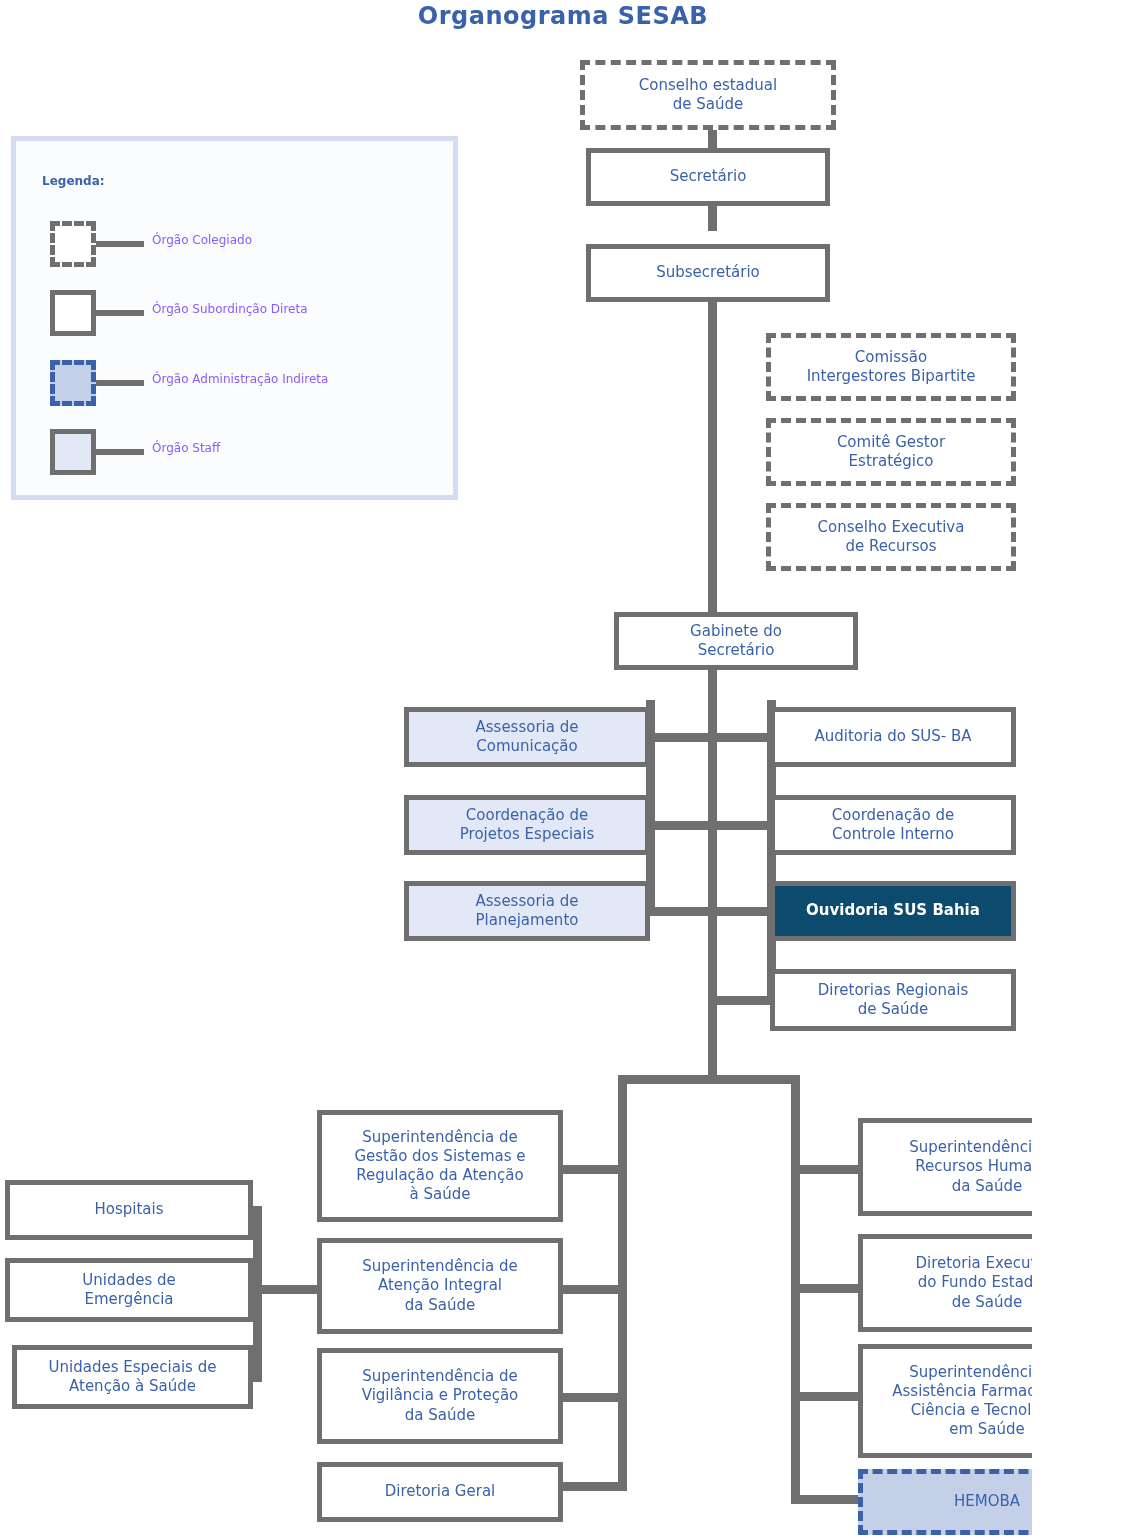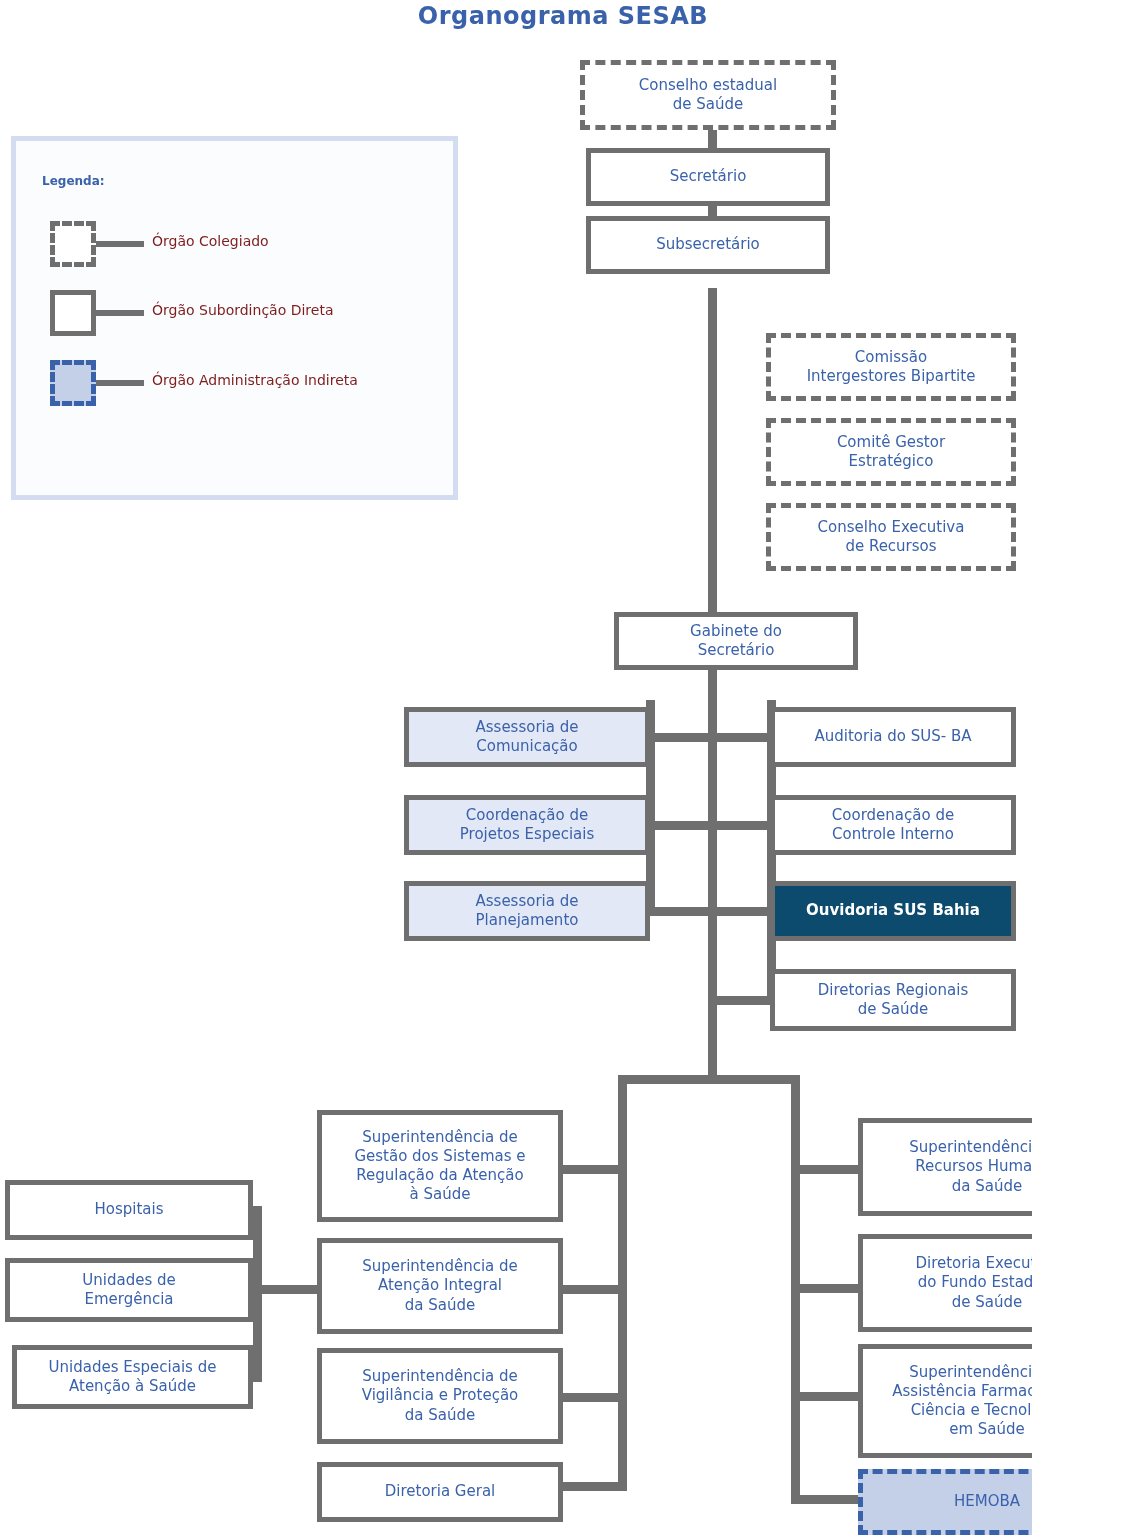--- a/index.html
+++ b/index.html
@@ -109,22 +109,22 @@
   .lg-sw-staff{border:5px solid #6f6f6f;background:#e3e8f6;}
   .lg-dash{
     position:absolute;
     left:80px; top:20px;
     width:48px; height:6px;
     background:#6f6f6f;
   }
   .lg-label{
     position:absolute;
     left:136px; top:12px;
-    font-size:14px;
-    color:#7f1d1d;
+    font-size:12px;
+    color:#8b5cf6;
     white-space:nowrap;
   }
 </style>
 </head>
 <body>
 
 <div id="stage">
 
   <div id="chart-title">Organograma SESAB</div>
 
@@ -174,21 +174,21 @@
 
   <div class="node t-colegiado" style="left:580px;top:60px;width:256px;height:70px;">
     <span class="lbl">Conselho estadual
 de Saúde</span>
   </div>
 
   <div class="node t-direct" style="left:586px;top:148px;width:244px;height:58px;">
     <span class="lbl">Secretário</span>
   </div>
 
-  <div class="node t-direct" style="left:586px;top:216px;width:244px;height:58px;">
+  <div class="node t-direct" style="left:586px;top:244px;width:244px;height:58px;">
     <span class="lbl">Subsecretário</span>
   </div>
 
   <div class="node t-colegiado" style="left:766px;top:333px;width:250px;height:68px;">
     <span class="lbl">Comissão
 Intergestores Bipartite</span>
   </div>
 
   <div class="node t-colegiado" style="left:766px;top:418px;width:250px;height:68px;">
     <span class="lbl">Comitê Gestor
@@ -312,15 +312,20 @@
       <div class="lg-dash"></div>
       <div class="lg-label">Órgão Subordinção Direta</div>
     </div>
 
     <div class="lg-row" style="top:219px;">
       <div class="lg-swatch lg-sw-indireta"></div>
       <div class="lg-dash"></div>
       <div class="lg-label">Órgão Administração Indireta</div>
     </div>
 
+    <div class="lg-row" style="top:288px;">
+      <div class="lg-swatch lg-sw-staff"></div>
+      <div class="lg-dash"></div>
+      <div class="lg-label">Órgão Staff</div>
+    </div>
   </div>
 
 </div>
 
 </body></html>

